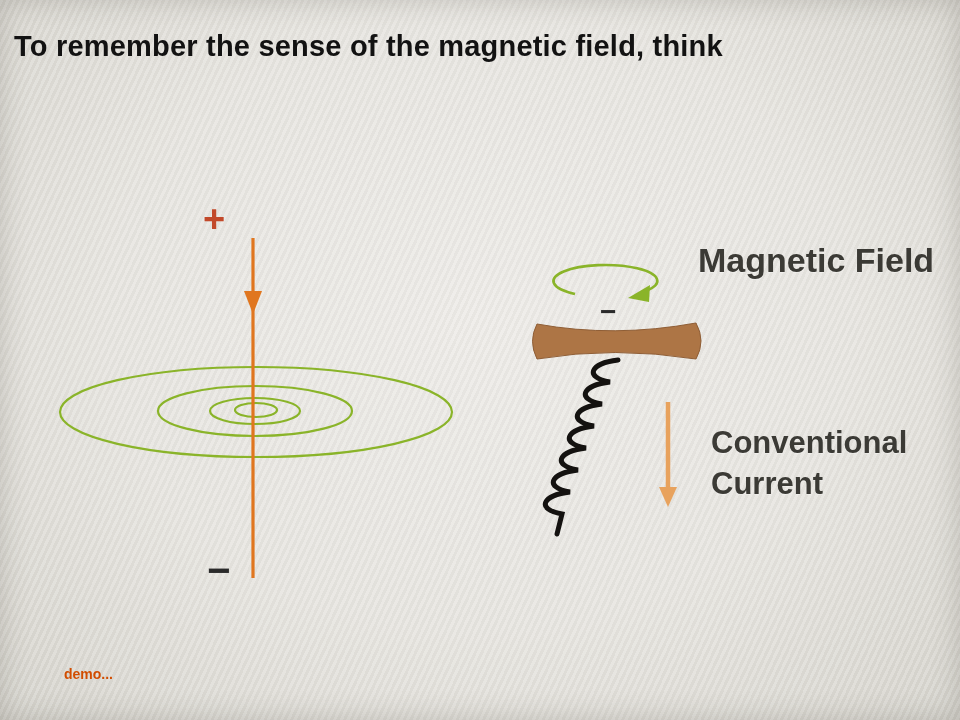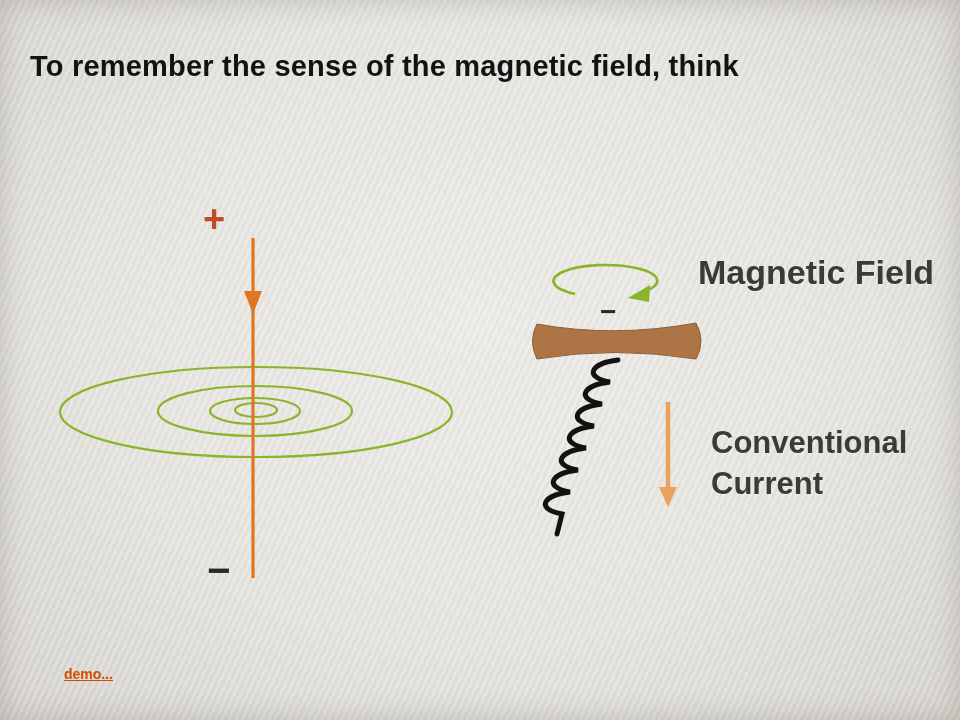--- a/index.html
+++ b/index.html
@@ -11,25 +11,24 @@
   .slide {
     position: absolute;
     width: 960px; height: 720px;
     background:
       repeating-linear-gradient(115deg, rgba(255,255,255,0.16) 0 3px, rgba(0,0,0,0.018) 3px 6px),
       radial-gradient(ellipse at 50% 45%, #edebe7 0%, #e6e4df 55%, #d5d3cc 100%);
     box-shadow: inset 0 0 28px rgba(90,88,80,0.25);
   }
   .title {
     position: absolute;
-    left: 30px; top: 26px; width: 910px;
+    left: 14px; top: 26px; width: 910px;
     font-size: 29px; font-weight: bold; color: #121212;
     line-height: 1.38;
     letter-spacing: 0.2px;
-    margin-top: 20px;
   }
   .gfx {
     position: absolute; left: 0; top: 0;
   }
   .sym {
     position: absolute;
     font-weight: bold;
     color: #262626;
   }
   .plus-label {
@@ -44,36 +43,35 @@
     left: 600px; top: 296px;
     font-size: 28px; color: #2a2a2a;
   }
   .big-label {
     position: absolute;
     font-weight: bold;
     color: #3b3a35;
     text-shadow: 0 1px 0 rgba(255,255,255,0.35);
   }
   .magnetic-field-label {
-    left: 698px; top: 253px;
+    left: 698px; top: 241px;
     font-size: 34px;
     white-space: nowrap;
   }
   .conventional-current-label {
     left: 711px; top: 422px;
     width: 255px;
     font-size: 31px;
     line-height: 1.33;
   }
   .demo-link {
     position: absolute;
     left: 64px; top: 666px;
     font-size: 14px; font-weight: bold;
     color: #d14d00;
-    text-decoration: underline;
     cursor: pointer;
   }
 </style>
 </head>
 <body>
 
 <div class="slide">
 
   <div class="title">
     <span>To remember the sense of the magnetic field, think</span><br>

